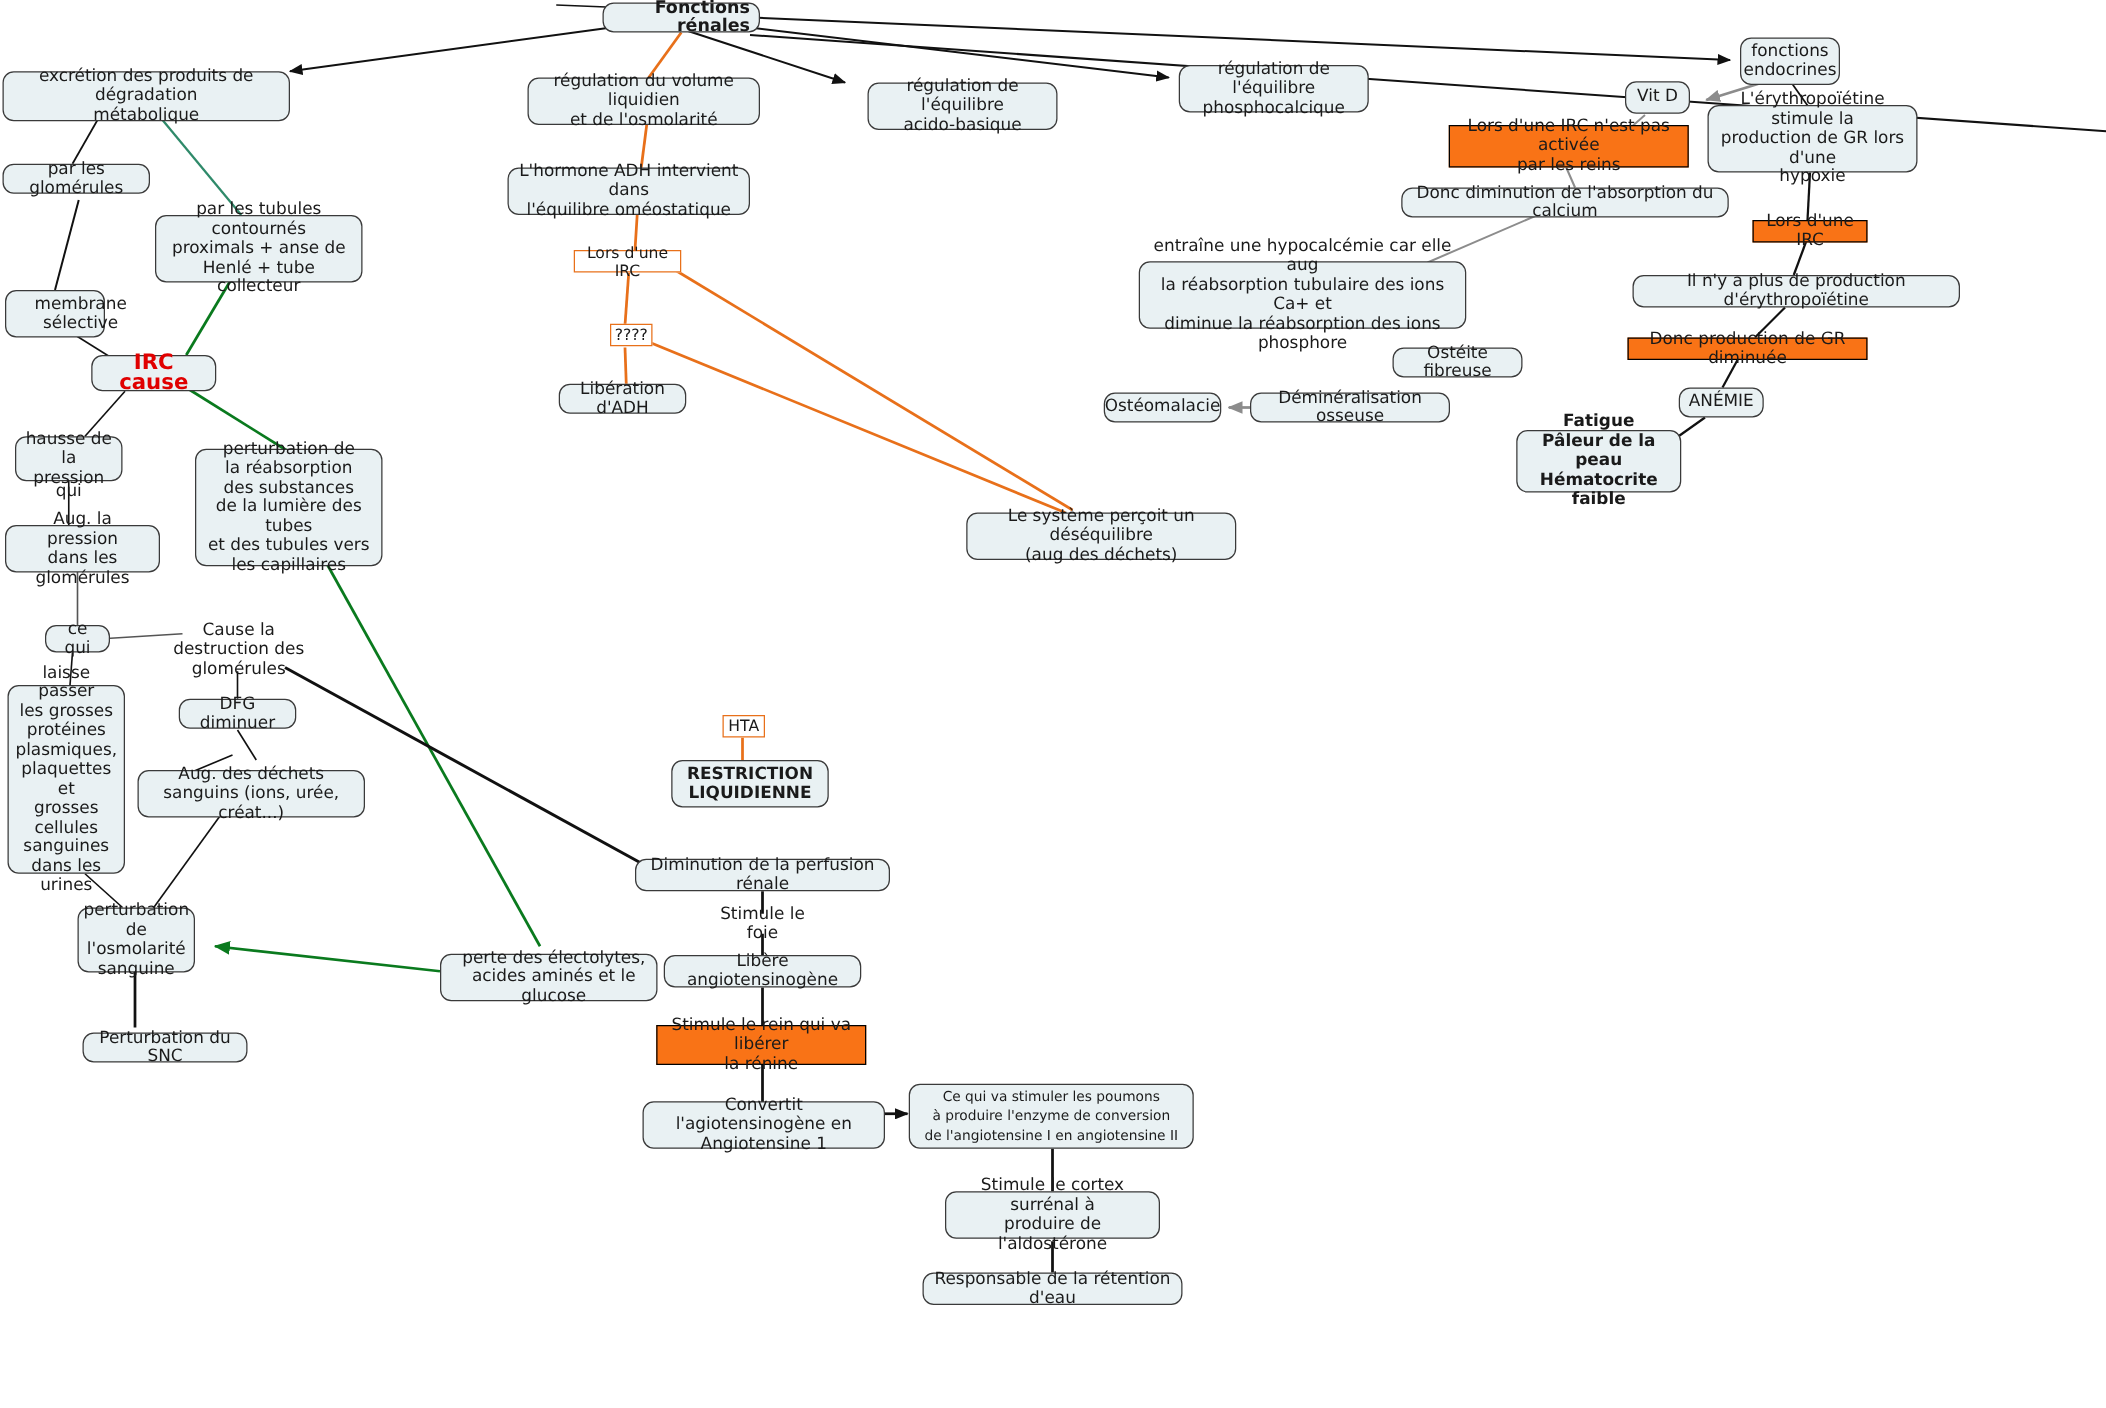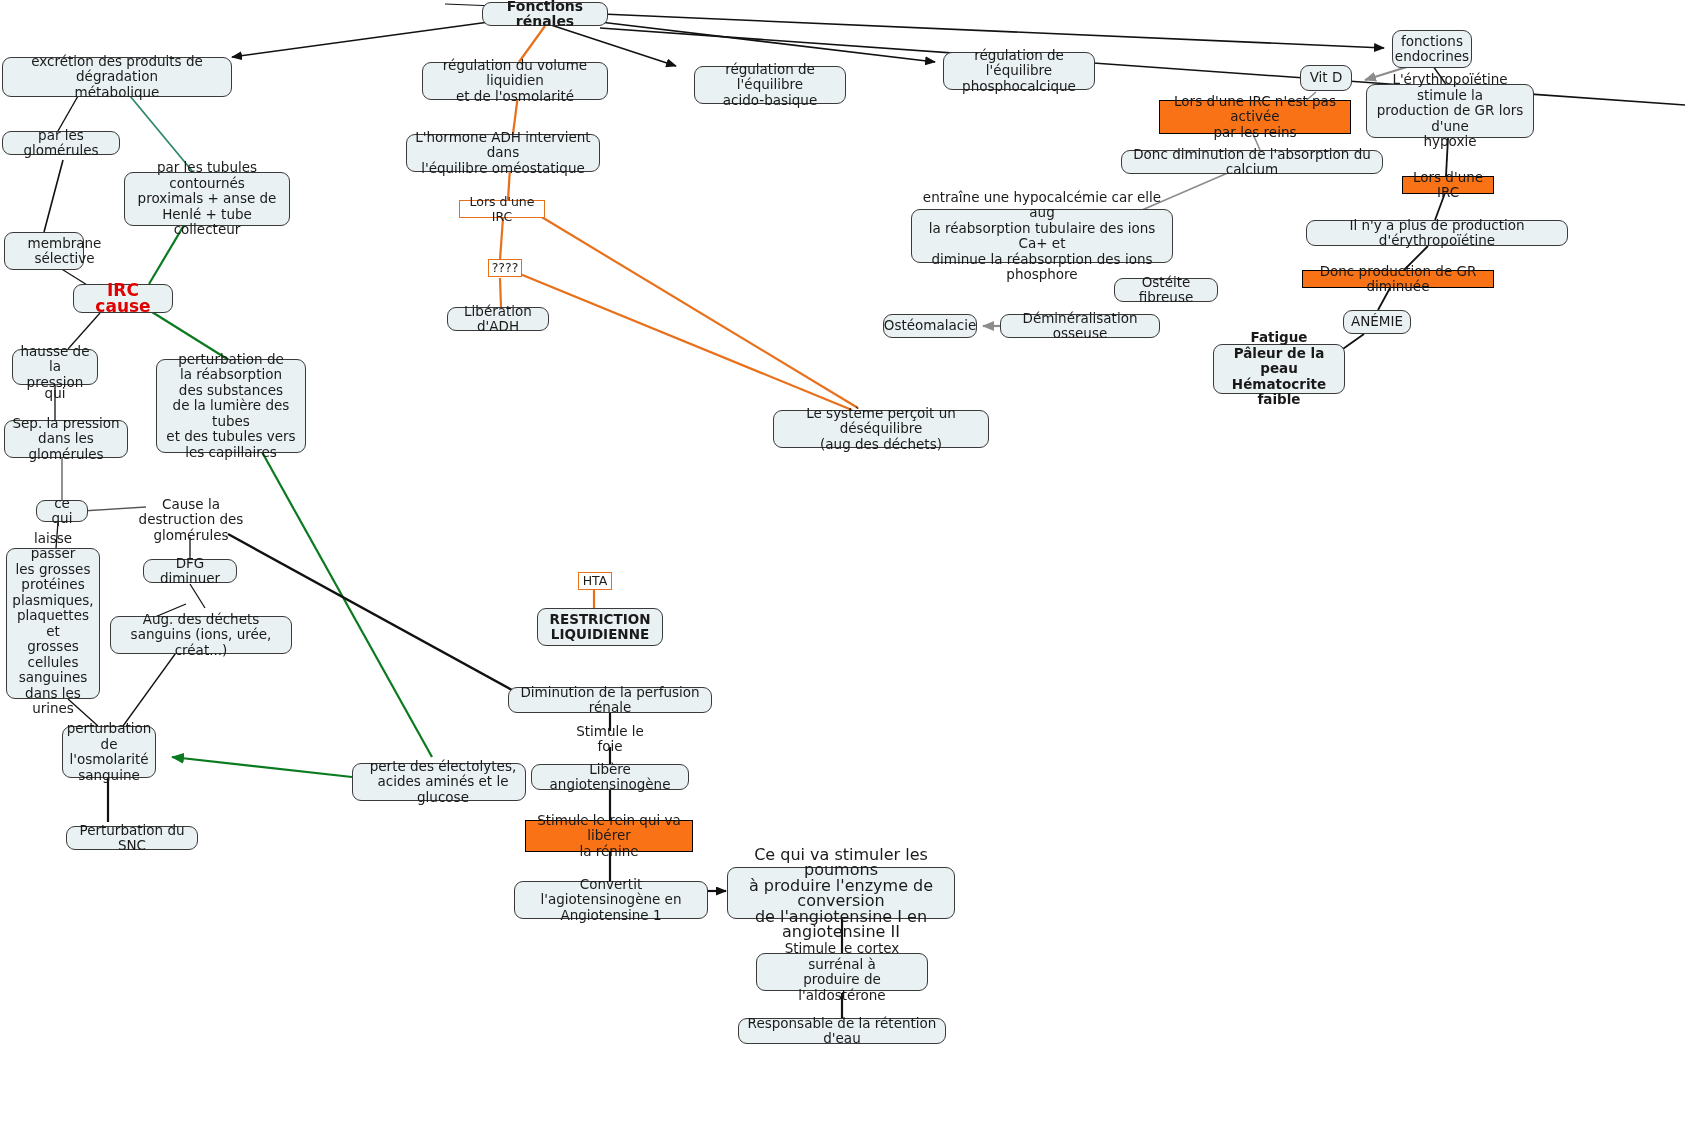--- a/index.html
+++ b/index.html
@@ -63,21 +63,21 @@
   .node.title {
     font-weight: bold;
     font-size: 14px;
   }
   .node.irc {
     color: #e00000;
     font-weight: bold;
     font-size: 17px;
   }
   .node.big {
-    font-size: 16px;
+    font-size: 11px;
   }
 </style>
 </head>
 <body>
 
 <div id="canvas">
 
   <svg id="edges" viewBox="0 0 1685 1126" xmlns="http://www.w3.org/2000/svg">
     <defs>
       <marker id="ah-black" markerWidth="11" markerHeight="9" refX="10" refY="4.5" orient="auto" markerUnits="userSpaceOnUse">
@@ -152,21 +152,21 @@
 
     <path d="M610,713 L610,731" stroke="#111111" stroke-width="2.2" fill="none"></path>
     <path d="M610,747 L610,766" stroke="#111111" stroke-width="2.2" fill="none"></path>
     <path d="M610,790 L610,822" stroke="#111111" stroke-width="2.2" fill="none"></path>
     <path d="M610,852 L610,883" stroke="#111111" stroke-width="2.2" fill="none"></path>
     <path d="M707,891 L726,891" stroke="#111111" stroke-width="2.2" fill="none" marker-end="url(#ah-black)"></path>
     <path d="M842,919 L842,953" stroke="#111111" stroke-width="2.2" fill="none"></path>
     <path d="M842,993 L842,1018" stroke="#111111" stroke-width="2.2" fill="none"></path>
   </svg>
 
-  <div class="node title" style="left:482px;top:2px;width:126px;height:24px;">Fonctions rénales</div>
+  <div class="node title" style="left:482px;top:2px;width:126px;height:24px;text-align:right;">Fonctions rénales</div>
 
   <div class="node" style="left:2px;top:57px;width:230px;height:40px;">excrétion des produits de dégradation
 métabolique</div>
 
   <div class="node" style="left:422px;top:62px;width:186px;height:38px;">régulation du volume liquidien
 et de l'osmolarité</div>
 
   <div class="node" style="left:694px;top:66px;width:152px;height:38px;">régulation de l'équilibre
 acido-basique</div>
 
@@ -218,21 +218,21 @@
   <div class="node" style="left:4px;top:232px;width:80px;height:38px;padding-left:48px;">membrane
 sélective</div>
 
   <div class="node irc" style="left:73px;top:284px;width:100px;height:29px;">IRC cause</div>
 
   <div class="node" style="left:12px;top:349px;width:86px;height:36px;">hausse de la
 pression</div>
 
   <div class="node bare" style="left:38px;top:386px;width:34px;height:16px;">qui</div>
 
-  <div class="node" style="left:4px;top:420px;width:124px;height:38px;">Sep. la pression
+  <div class="node" style="left:4px;top:420px;width:124px;height:38px;">Aug. la pression
 dans les glomérules</div>
 
   <div class="node" style="left:36px;top:500px;width:52px;height:22px;">ce qui</div>
 
   <div class="node bare" style="left:104px;top:503px;width:174px;height:34px;">Cause la
 destruction des glomérules</div>
 
   <div class="node" style="left:6px;top:548px;width:94px;height:151px;">laisse passer
 les grosses
 protéines

